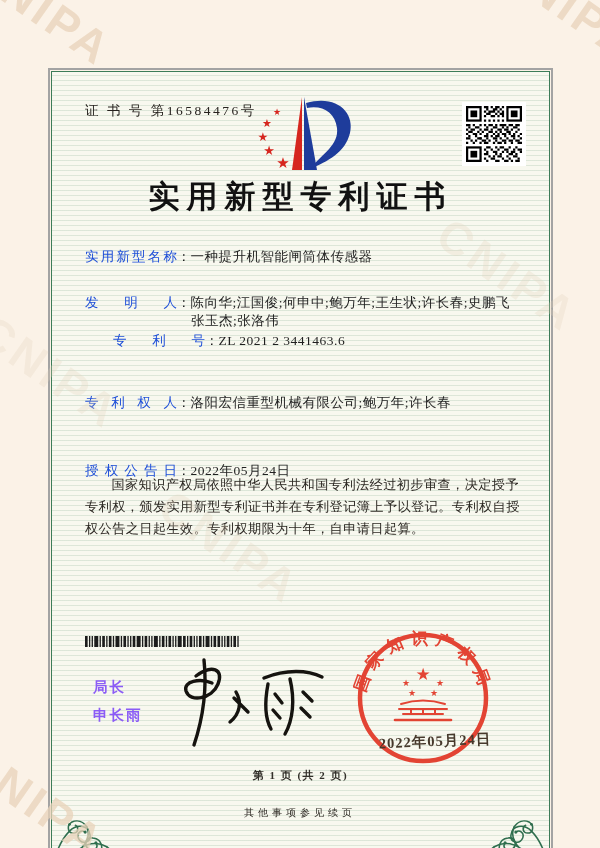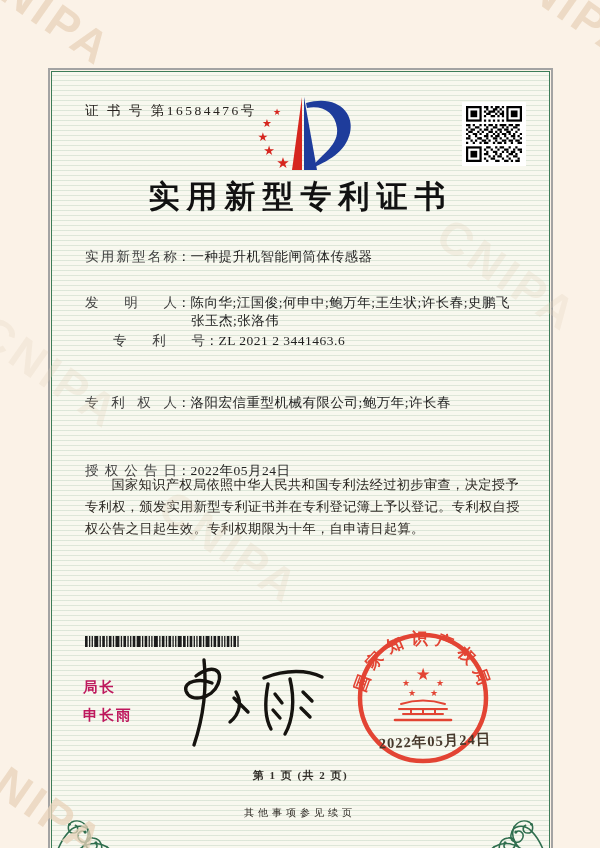--- a/index.html
+++ b/index.html
@@ -54,38 +54,38 @@
     position:absolute; left:0; right:0; top:106px;
     text-align:center; font-size:31px; font-weight:bold;
     letter-spacing:7px; color:#111;
   }
 
   
   .row { position:absolute; left:35px; right:30px; font-size:13.5px; line-height:1.35; }
   .flabel {
     display:inline-block; width:92px;
     text-align:justify; text-align-last:justify; text-justify:inter-character;
-    vertical-align:top; color:#404040;
+    vertical-align:top; color:#1d4ed8;
   }
   .fcolon { display:inline-block; vertical-align:top; }
   .fvalue { display:inline-block; vertical-align:top; max-width:330px; letter-spacing:.5px; }
   .fline2 { margin-left:106px; letter-spacing:.5px; }
   .grant-no-group { position:absolute; left:280px; top:0; }
   .grant-no-group .flabel { width:80px; }
 
   
   .paras { position:absolute; left:35px; top:404px; width:440px; font-size:13.2px; line-height:1.66; color:#2b2722; }
   .paras p { text-indent:2em; letter-spacing:.4px; }
 
   
   .barcode { position:absolute; left:35px; top:566px; width:155px; height:11px; }
   .signoff-title, .signoff-name {
-    position:absolute; left:33px;
+    position:absolute; left:43px;
     font-family:Liberation Mono, monospace;
-    font-weight:bold; font-size:14.5px; color:#be185d; letter-spacing:2px;
+    font-weight:bold; font-size:14.5px; color:#8b5cf6; letter-spacing:2px;
   }
   .signoff-title { top:608px; }
   .signoff-name  { top:636px; }
   .signature { position:absolute; left:112px; top:580px; }
 
   
   .seal { position:absolute; left:303px; top:558px; opacity:.95; }
   .seal-date {
     position:absolute; left:300px; top:662px; width:170px; z-index:5;
     text-align:center; font-size:14.5px; letter-spacing:1px;

